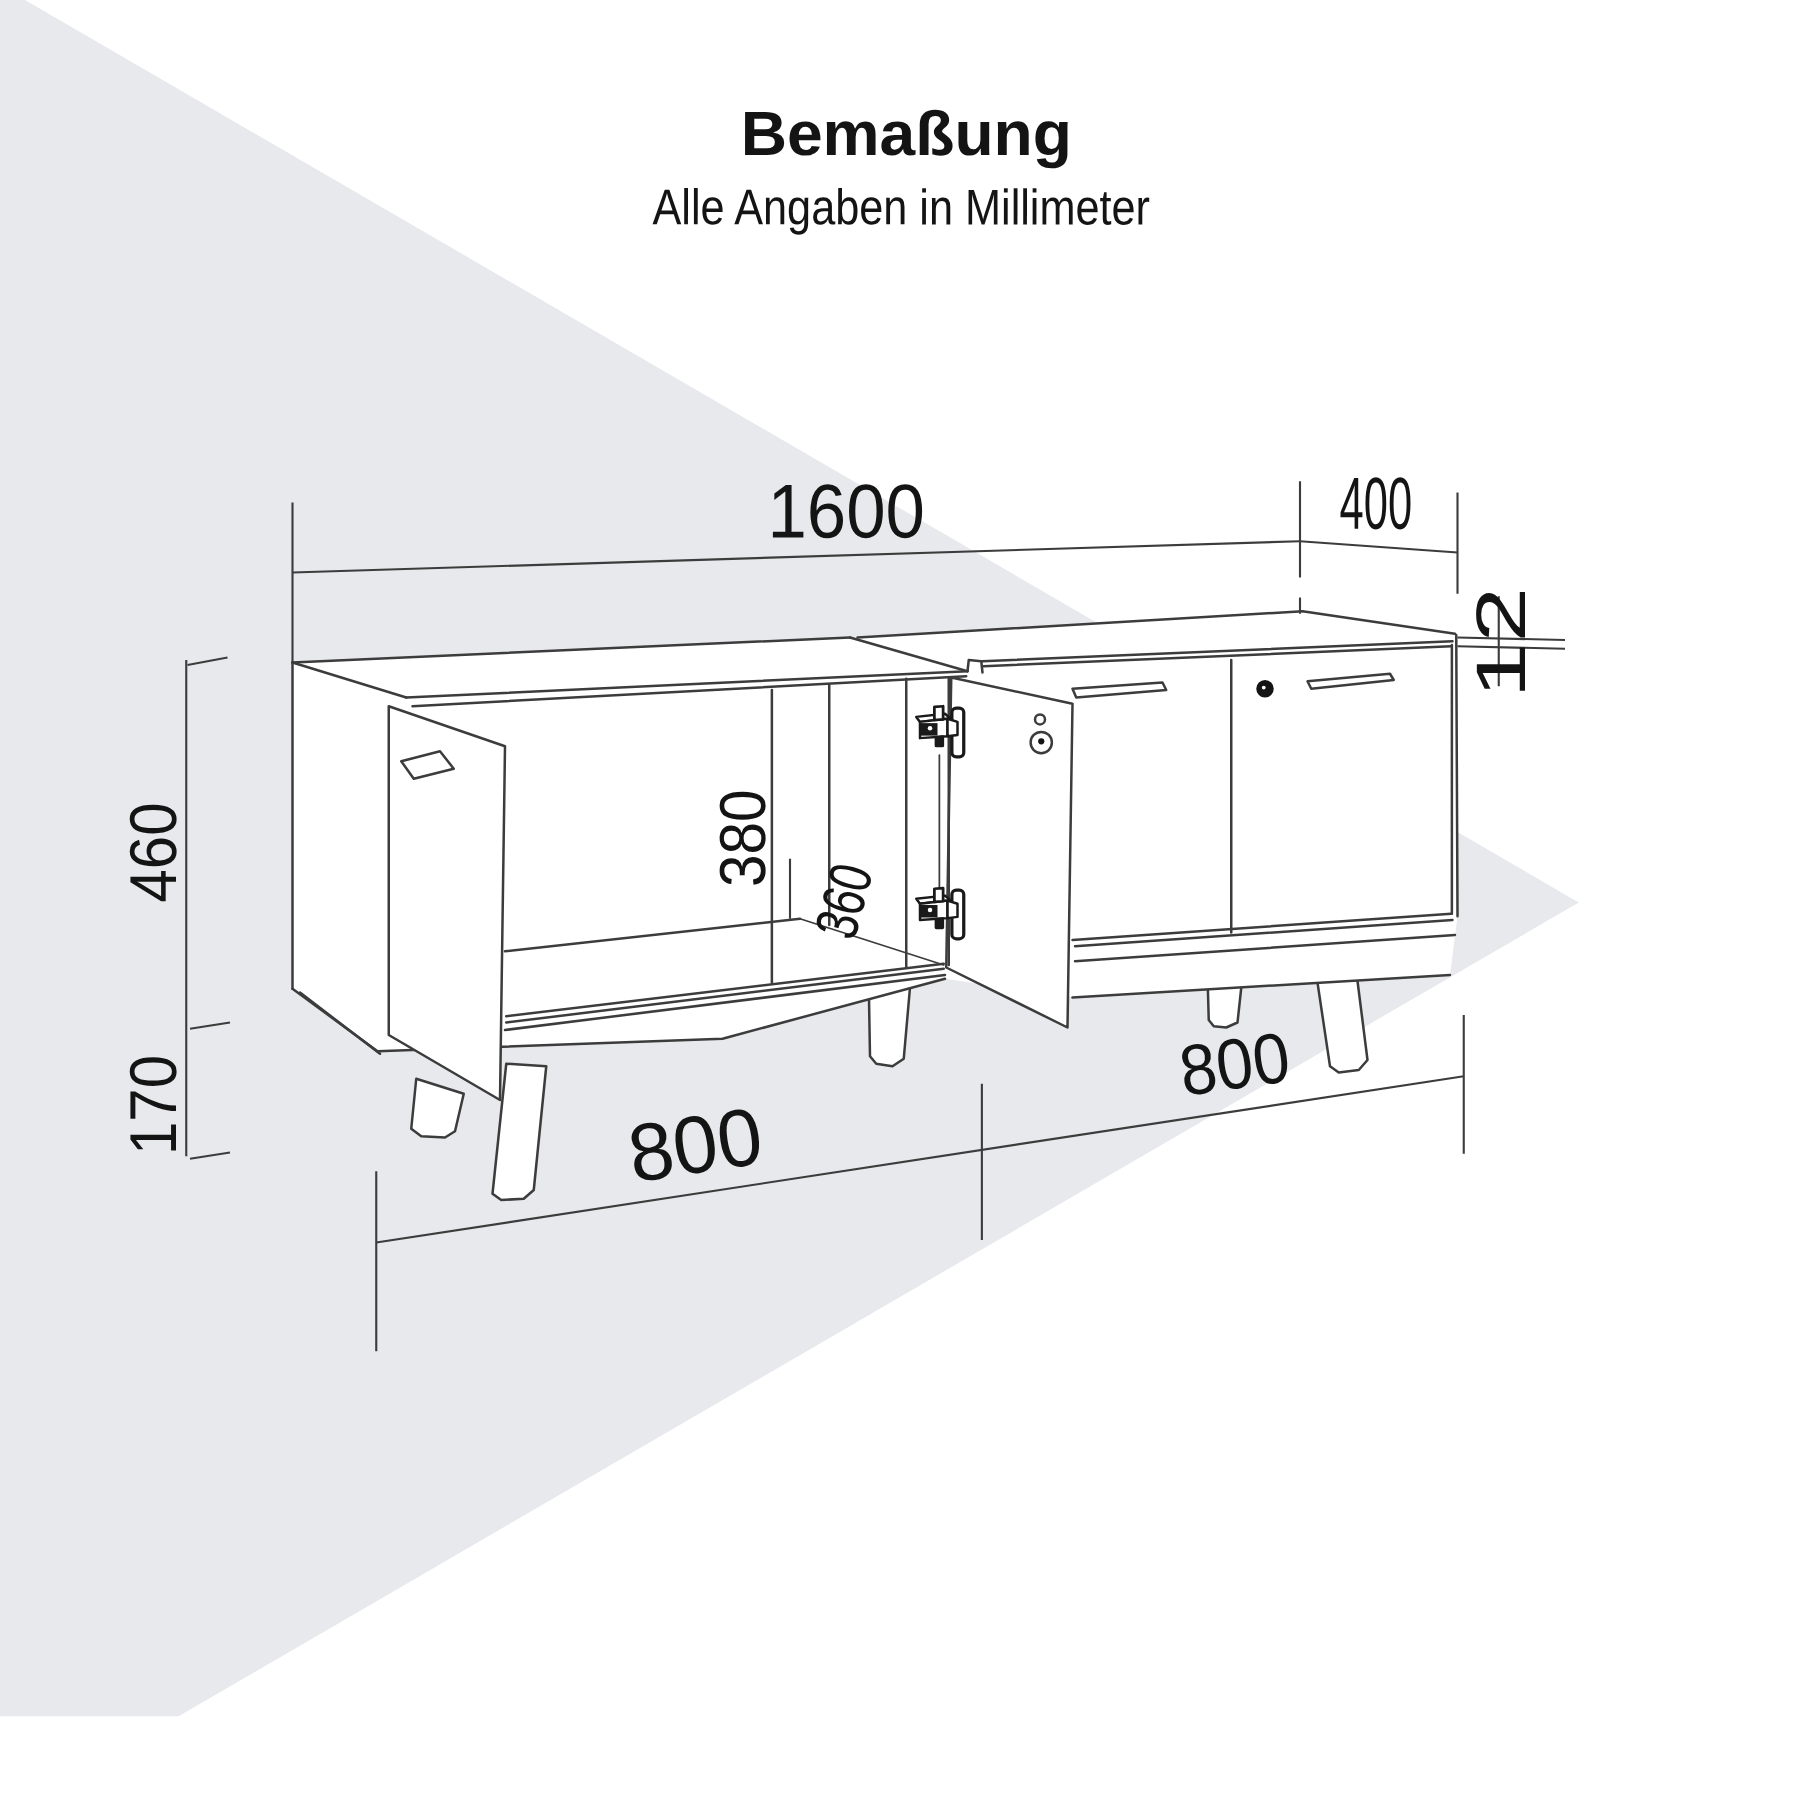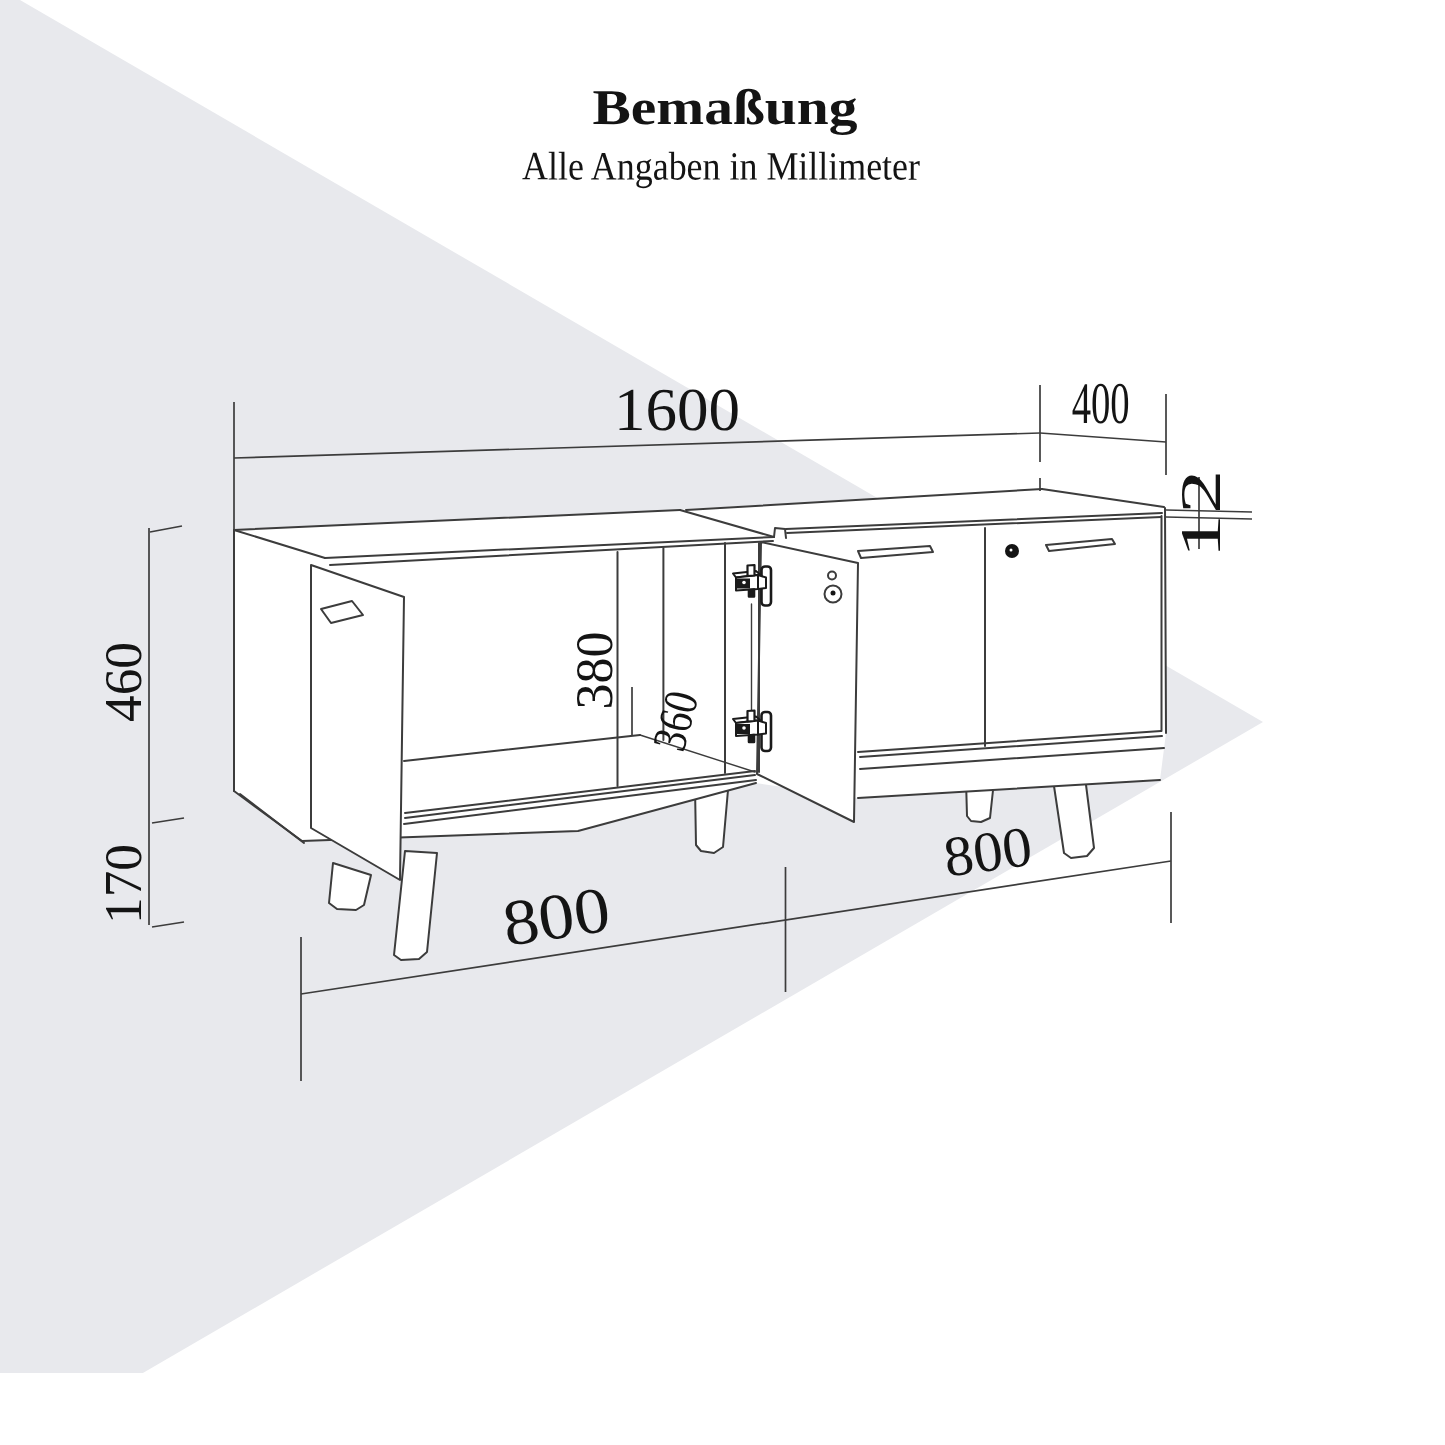--- a/index.html
+++ b/index.html
@@ -1,17 +1,17 @@
 <!DOCTYPE html>
 <html><head>
 <meta charset="utf-8">
 <style>
   html,body{margin:0;padding:0;background:#fff;}
   #page{width:1445px;height:1373px;position:relative;overflow:hidden;
-        font-family:Liberation Serif, serif;}
+        font-family:Liberation Sans, sans-serif;}
   svg{position:absolute;left:0;top:0;}
   text{fill:#141414;}
 </style>
 </head>
 <body>
 <div id="page">
 <svg width="1445" height="1445" viewBox="0 0 1445 1445">
 
   <rect x="0" y="0" width="1445" height="1445" fill="#ffffff"></rect>
 

